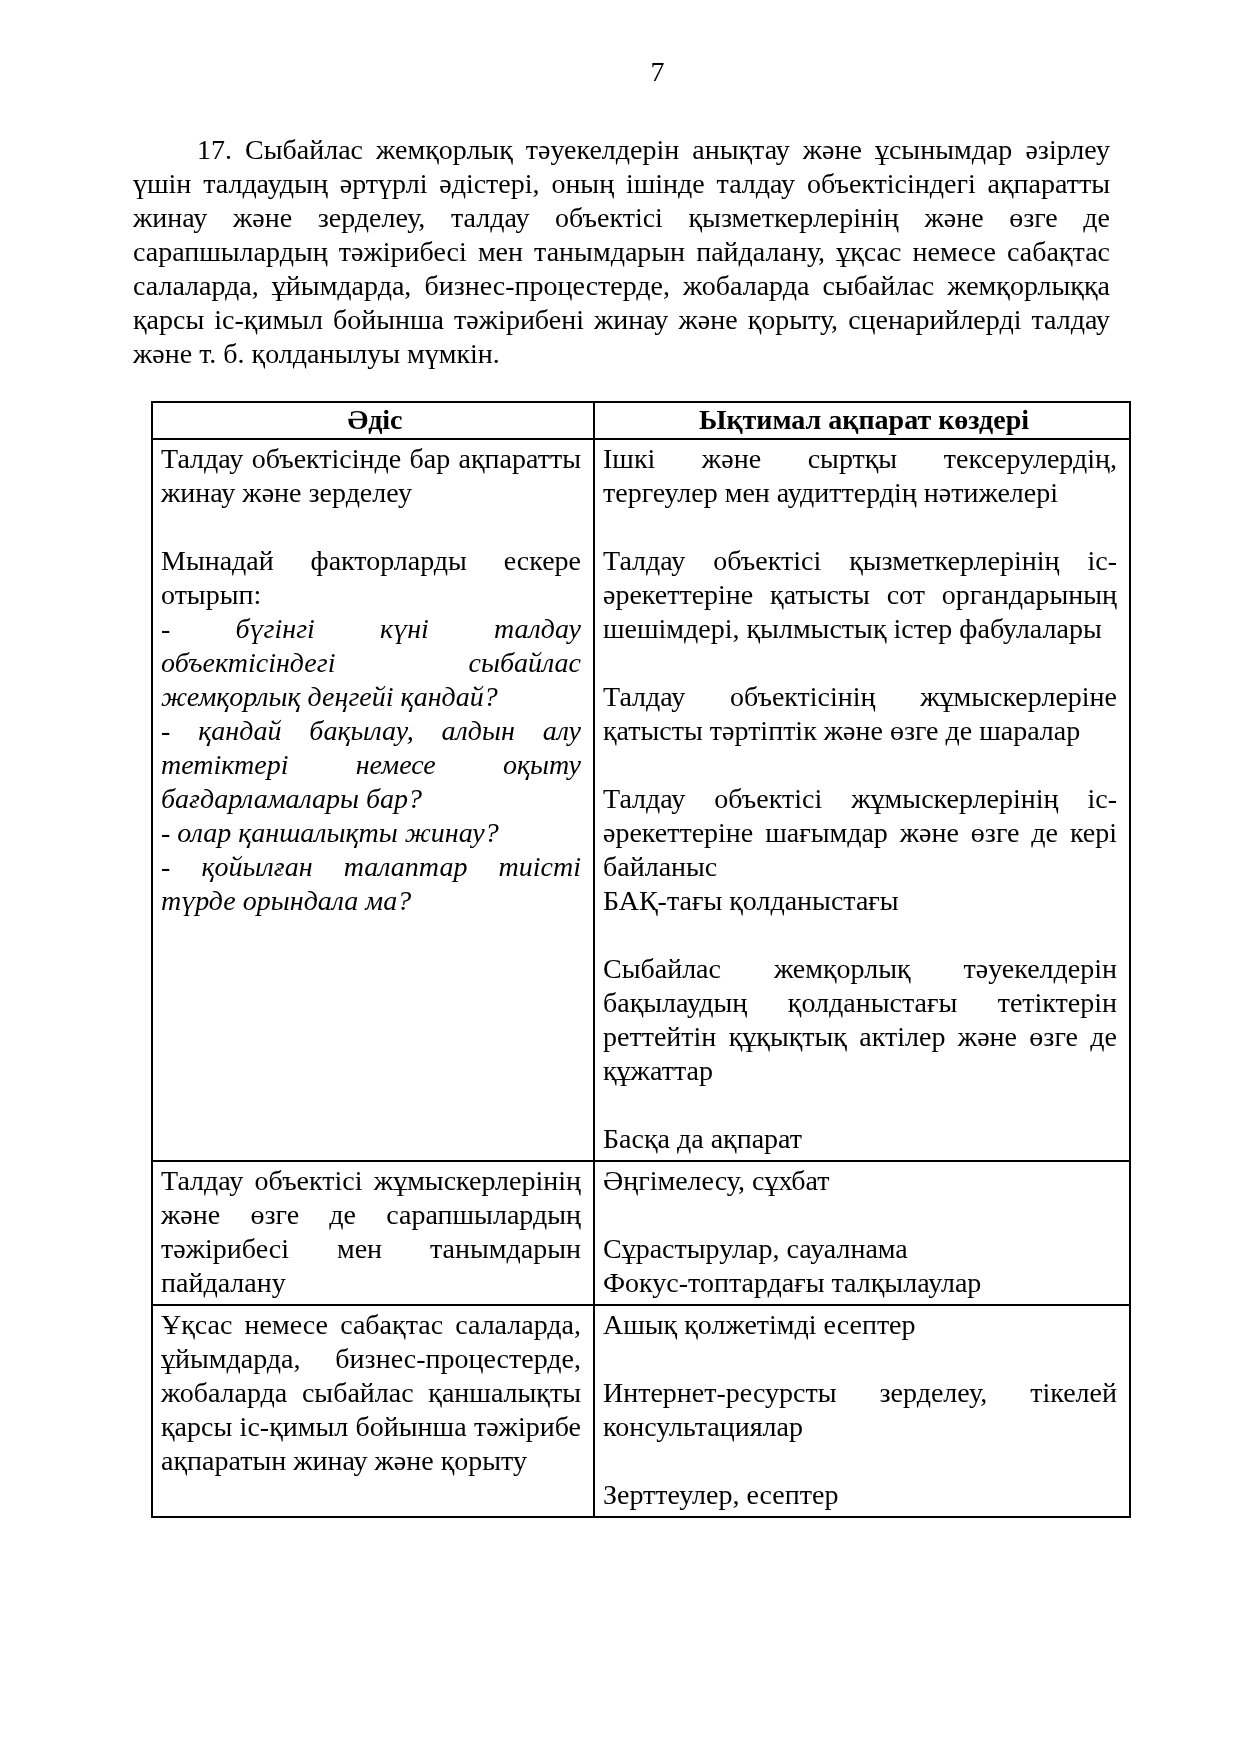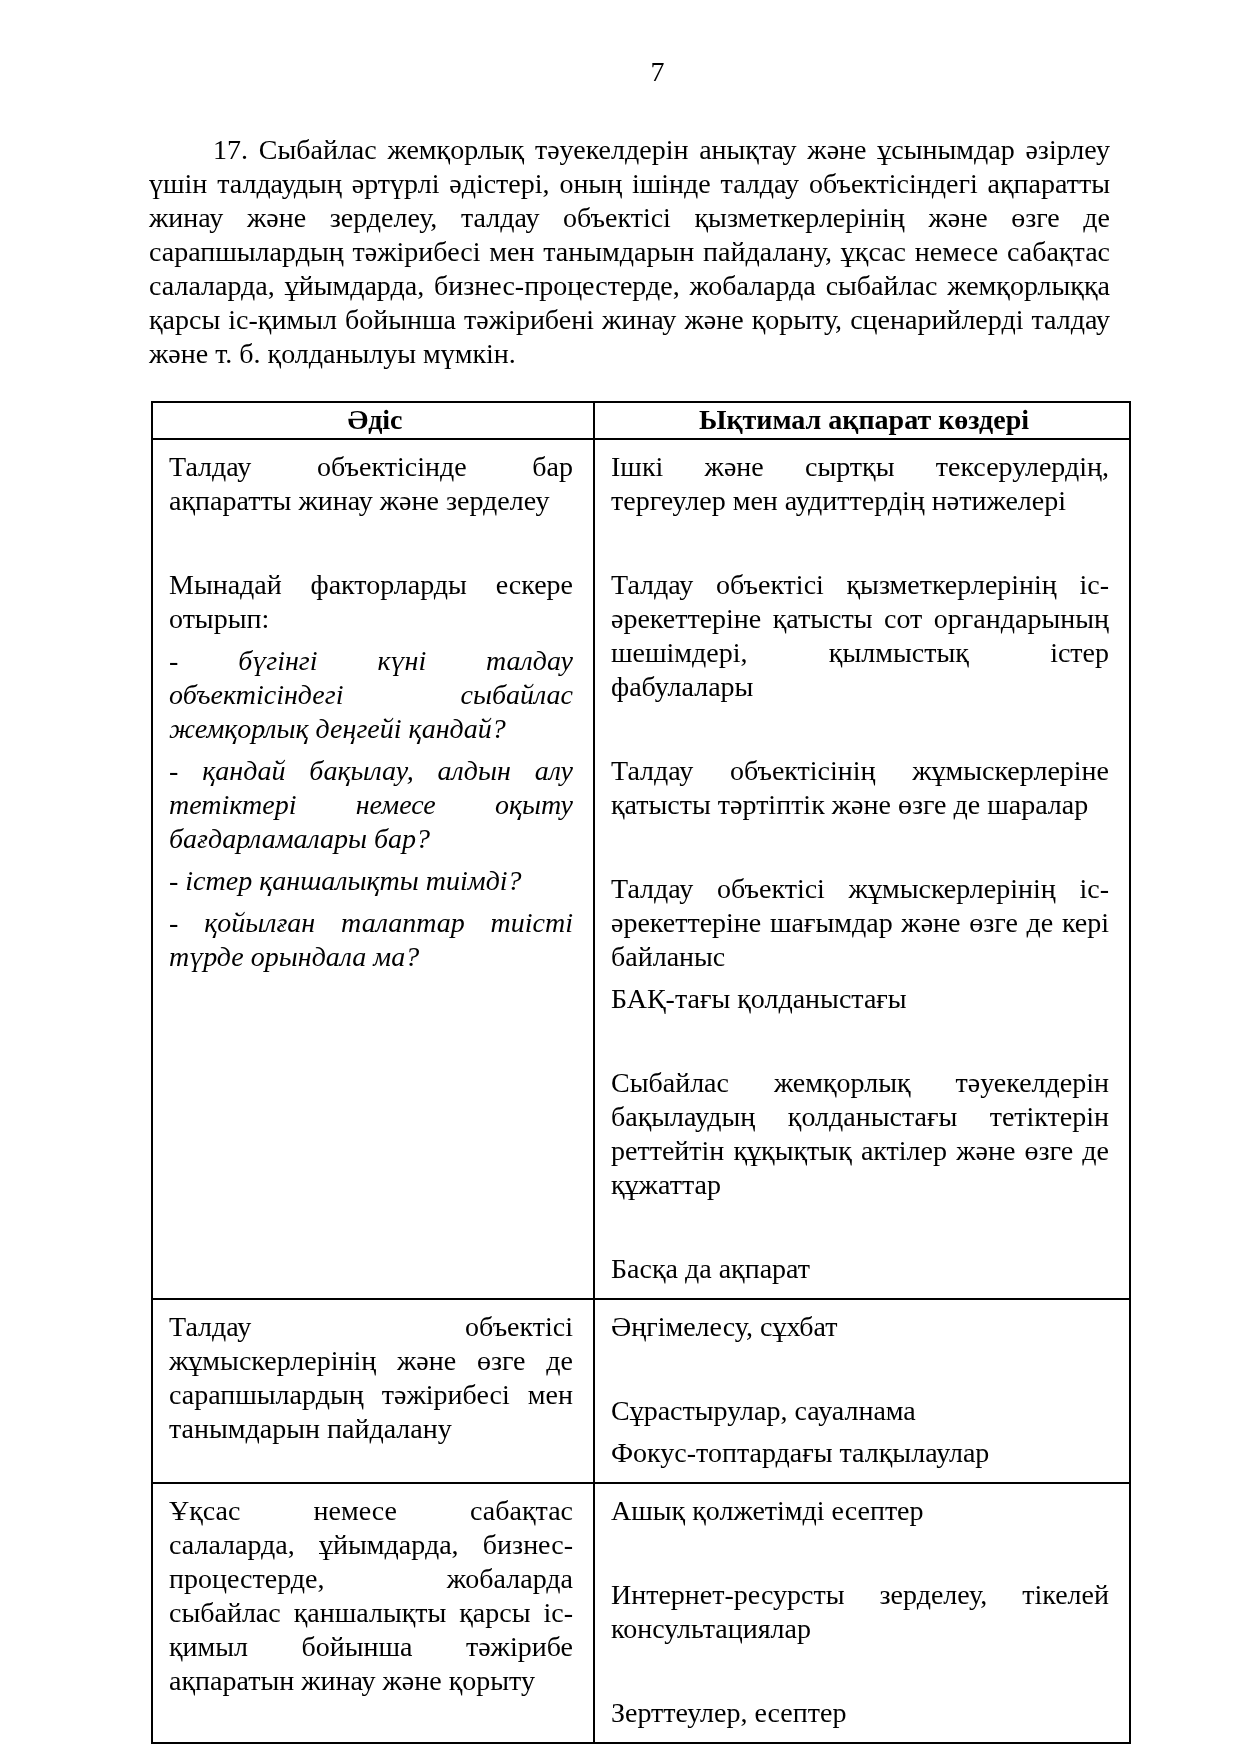--- a/index.html
+++ b/index.html
@@ -15,21 +15,21 @@
     box-sizing: border-box;
     padding: 55px 131px 0 133px;
     overflow: hidden;
   }
   .page-number {
     text-align: center;
     line-height: 34px;
     transform: translateX(36px);
   }
   .intro {
-    margin: 44px 0 0 16px;
+    margin: 44px 0 0 0;
     line-height: 34px;
     text-align: justify;
     text-indent: 64px;
   }
   table.methods {
     border-collapse: collapse;
     table-layout: fixed;
     width: 978px;
     margin: 30px 0 0 18px;
   }
@@ -42,21 +42,21 @@
     font-weight: bold;
     text-align: center;
     padding: 1px 8px 2px 12px;
     line-height: 32px;
     margin-top: 38px;
   }
   table.methods td {
     padding: 2px 12px 4px 8px;
   }
   .p {
-    margin: 8px;
+    margin: 0;
     line-height: 34px;
     text-align: justify;
   }
   .q { font-style: italic; }
   .gap { text-align: left; }
 </style>
 </head>
 <body>
 
 <div class="page">
@@ -77,21 +77,21 @@
       </tr>
     </thead>
     <tbody>
       <tr>
         <td>
           <p class="p">Талдау объектісінде бар ақпаратты жинау және зерделеу</p>
           <p class="p gap">&nbsp;</p>
           <p class="p">Мынадай факторларды ескере отырып:</p>
           <p class="p q">- бүгінгі күні талдау объектісіндегі сыбайлас жемқорлық деңгейі қандай?</p>
           <p class="p q">- қандай бақылау, алдын алу тетіктері немесе оқыту бағдарламалары бар?</p>
-          <p class="p q">- істер қаншалықты тиімді?</p>
+          <p class="p q">- олар қаншалықты жинау?</p>
           <p class="p q">- қойылған талаптар тиісті түрде орындала ма?</p>
         </td>
         <td>
           <p class="p">Ішкі және сыртқы тексерулердің, тергеулер мен аудиттердің нәтижелері</p>
           <p class="p gap">&nbsp;</p>
           <p class="p">Талдау объектісі қызметкерлерінің іс-әрекеттеріне қатысты сот органдарының шешімдері, қылмыстық істер фабулалары</p>
           <p class="p gap">&nbsp;</p>
           <p class="p">Талдау объектісінің жұмыскерлеріне қатысты тәртіптік және өзге де шаралар</p>
           <p class="p gap">&nbsp;</p>
           <p class="p">Талдау объектісі жұмыскерлерінің іс-әрекеттеріне шағымдар және өзге де кері байланыс</p>

